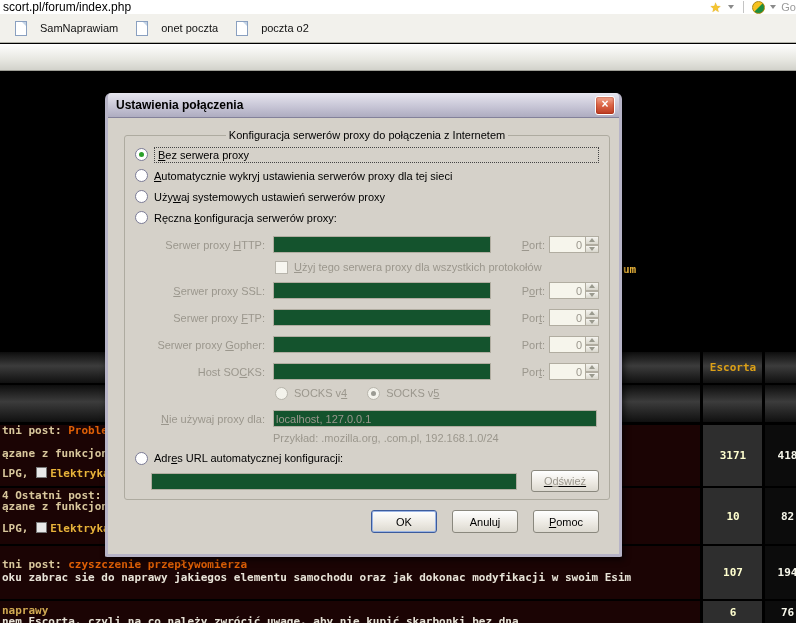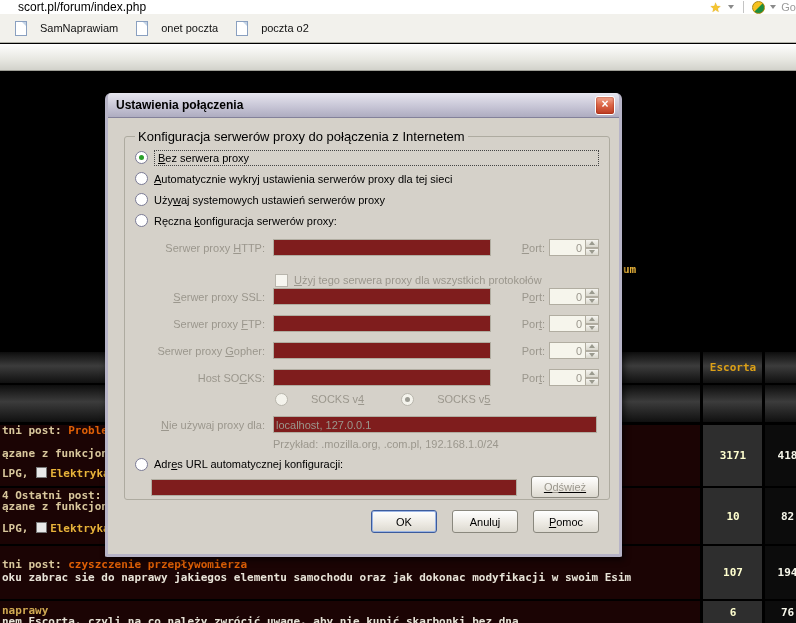--- a/index.html
+++ b/index.html
@@ -1,21 +1,21 @@
 <!DOCTYPE html>
 <html><head>
 <meta charset="utf-8">
 <style>
   html,body{margin:0;padding:0;background:#222;}
   #screen{position:relative;width:796px;height:623px;background:#000;overflow:hidden;
           font-family:"Liberation Sans",sans-serif;}
   
   .urlbar{position:absolute;left:0;top:0;width:796px;height:14px;background:#fff;
           border-bottom:1px solid #cfcfc7;display:flex;align-items:center;}
-  .url-text{font-size:12px;color:#000;padding-left:18px;white-space:nowrap;flex:1;overflow:hidden;}
+  .url-text{font-size:12px;color:#000;padding-left:3px;white-space:nowrap;flex:1;overflow:hidden;}
   .star{font-size:13px;color:#f6c62f;text-shadow:0 0 1px #c8951c;line-height:13px;margin-right:2px;}
   .dd{width:0;height:0;border-left:3px solid transparent;border-right:3px solid transparent;
       border-top:4px solid #8a8a8a;margin:0 5px;}
   .vsep{width:1px;height:12px;background:#c4c4c4;margin:0 4px;}
   .favball{width:11px;height:11px;border-radius:50%;margin-left:4px;
            background:linear-gradient(135deg,#f7c21f 48%,#1e8e3e 52%);border:1px solid #a9860f;}
   .search-text{font-size:11px;color:#9b9b9b;white-space:nowrap;}
   .bookmarks{position:absolute;left:0;top:14px;width:796px;height:29px;background:#f2f1ec;
              border-bottom:1px solid #b3b3aa;display:flex;align-items:center;padding-left:6px;box-sizing:border-box;}
   .bm{display:flex;align-items:center;gap:13px;padding:0 9px;font-size:11px;color:#111;height:22px;}
@@ -51,34 +51,34 @@
           box-shadow:2px 3px 6px rgba(0,0,0,.65);box-sizing:border-box;font-size:11px;color:#000;}
   .titlebar{height:24px;margin:-0px -0px 0;border-radius:4px 4px 0 0;
             background:linear-gradient(#e7e6ef,#c5c3d4 60%,#aeacc0);
             border-bottom:1px solid #83819a;display:flex;align-items:center;padding:0 4px 0 8px;}
   .title-text{font-size:12px;font-weight:bold;flex:1;}
   .closebtn{width:18px;height:17px;border:1px solid #fff;border-radius:3px;
             background:linear-gradient(#f3a993,#dd6849 45%,#bc3b22);color:#fff;font-weight:bold;
             font-size:12px;line-height:15px;text-align:center;box-shadow:inset 0 0 2px #8e1c08;}
   fieldset.cfg{position:relative;margin:11px 16px 0;border:1px solid #aeaba0;border-radius:3px;
                padding:3px 10px 8px;height:371px;box-sizing:border-box;}
-  fieldset.cfg legend{font-size:13px;padding:0 3px;}
+  fieldset.cfg legend{font-size:11px;padding:0 3px;text-align:center;}
   .rrow{display:flex;align-items:center;gap:6px;height:21px;}
   .radio{width:11px;height:11px;border-radius:50%;background:#fff;border:1px solid #7b7b95;
          box-sizing:content-box;flex:none;}
   .radio.checked::after{content:'';display:block;width:5px;height:5px;margin:3px;border-radius:50%;background:#2ba12b;}
   .radio.dis{border-color:#b8b5ac;background:#f4f3ec;}
   .radio.dis.checked::after{background:#9b9b93;}
   .chk{width:11px;height:11px;background:#fff;border:1px solid #9a97a8;flex:none;}
   .chk.dis{border-color:#b8b5ac;background:#f7f6f0;}
   .lbl-focus{border:1px dotted #444;padding:1px 3px;flex:1;}
   .dis-t{color:#9b978d;}
   .prow{display:flex;align-items:center;}
   .plabel{width:130px;text-align:right;margin-right:8px;flex:none;}
-  .pinput{width:218px;height:17px;border:1px solid #b1ada1;background:#7f1d1d;
+  .pinput{width:218px;height:17px;border:1px solid #b1ada1;background:#14532d;
           font-size:11px;color:#9b978d;box-sizing:border-box;flex:none;font-family:"Liberation Sans",sans-serif;}
   .portlabel{width:42px;text-align:right;margin:0 4px 0 12px;flex:none;}
   .spinbox{display:flex;flex:none;}
   .portinput{width:37px;height:17px;border:1px solid #b1ada1;background:#f6f5ec;font-size:11px;
              color:#9b978d;text-align:right;padding-right:3px;box-sizing:border-box;font-family:"Liberation Sans",sans-serif;}
   .spin{width:13px;height:17px;display:flex;flex-direction:column;}
   .spin-btn{flex:1;background:linear-gradient(#f5f4ef,#d9d7cd);border:1px solid #b1ada1;border-left:none;
             display:flex;align-items:center;justify-content:center;}
   .tri-up{width:0;height:0;border-left:3px solid transparent;border-right:3px solid transparent;
           border-bottom:4px solid #9a9a8e;}
@@ -200,26 +200,26 @@
               <span class="spin-btn">
                 <i class="tri-up"></i>
               </span>
               <span class="spin-btn">
                 <i class="tri-down"></i>
               </span>
             </span>
         </span>
       </div>
 
-      <div class="rrow" style="margin-top:16px;margin-left:140px;height:16px;">
+      <div class="rrow" style="margin-top:6px;margin-left:140px;height:16px;">
         <span class="chk dis"></span>
         <span class="dis-t"><u>U</u>żyj tego serwera proxy dla wszystkich protokołów</span>
       </div>
 
-      <div class="prow" style="">
+      <div class="prow" style="margin-top:7px;">
         <span class="plabel dis-t"><u>S</u>erwer proxy SSL:</span>
         <input class="pinput" disabled="" value="" style="">
         <span class="portlabel dis-t">P<u>o</u>rt:</span>
         <span class="spinbox">
           <input class="portinput" disabled="" value="0" style="">
           <span class="spin">
               <span class="spin-btn">
                 <i class="tri-up"></i>
               </span>
               <span class="spin-btn">
@@ -273,21 +273,21 @@
               <span class="spin-btn">
                 <i class="tri-up"></i>
               </span>
               <span class="spin-btn">
                 <i class="tri-down"></i>
               </span>
             </span>
         </span>
       </div>
 
-      <div class="rrow" style="margin-top:6px;margin-left:140px;height:14px;gap:23px;">
+      <div class="rrow" style="margin-top:6px;margin-left:140px;height:14px;gap:6px;">
         <span class="radio dis"></span>
         <span class="dis-t">SOCKS v<u>4</u></span>
         <span class="radio dis checked" style="margin-left:14px;"></span>
         <span class="dis-t">SOCKS v<u>5</u></span>
       </div>
 
       <div class="prow" style="margin-top:10px;">
         <span class="plabel dis-t"><u>N</u>ie używaj proxy dla:</span>
         <input class="pinput wide-input" disabled="" value="localhost, 127.0.0.1" style="">
       </div>

